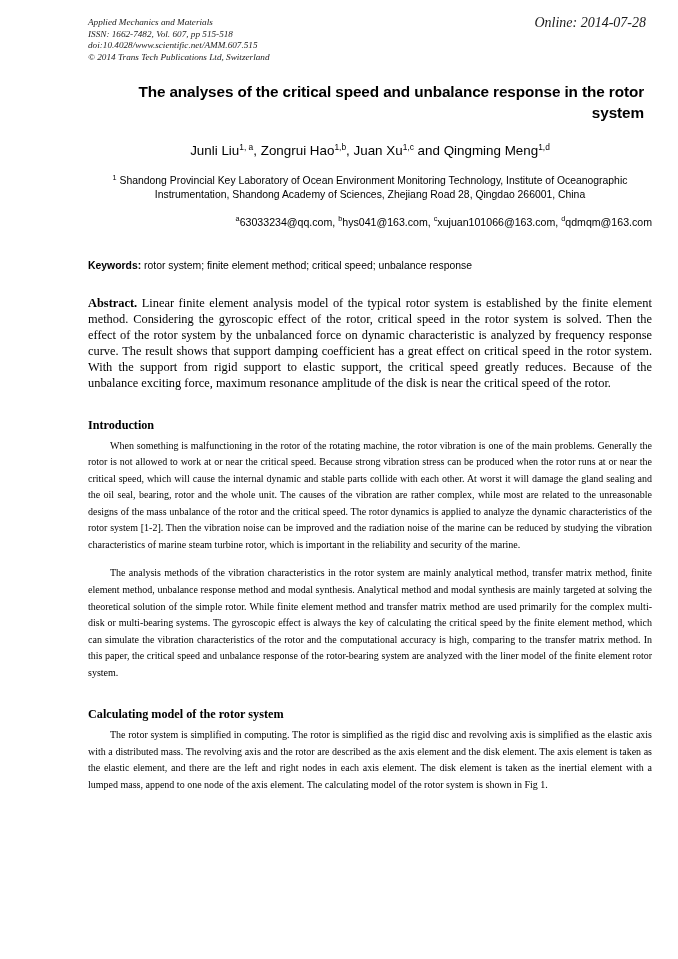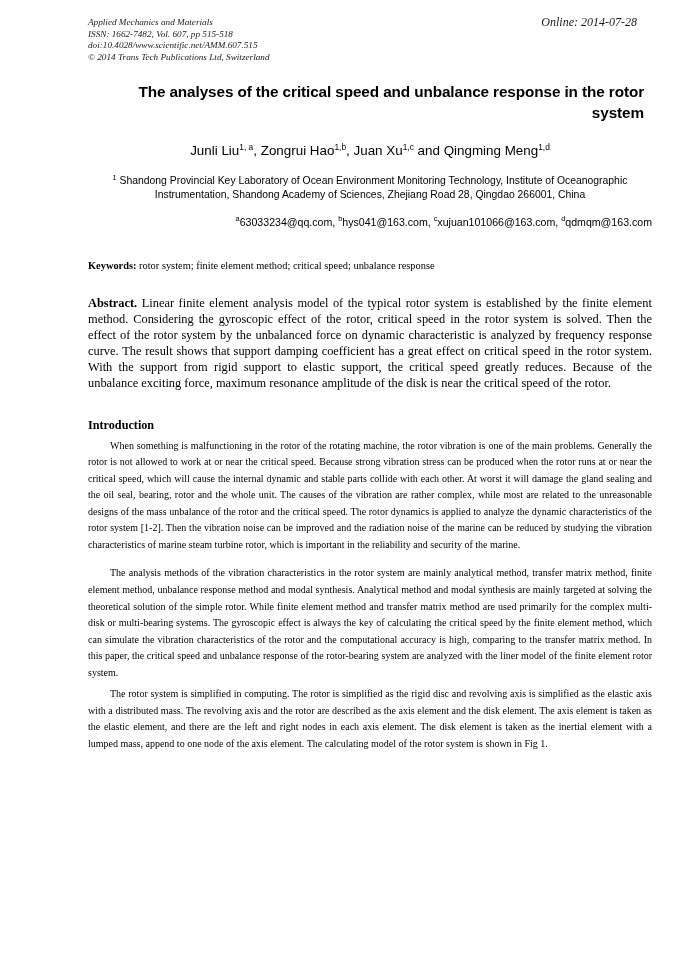--- a/index.html
+++ b/index.html
@@ -35,24 +35,24 @@
     line-height: 11.6px;
     color: #1a1a1a;
     position: relative;
     height: 50px;
   }
   .journal-header .hdr-line {
     white-space: nowrap;
   }
   .journal-header .online-date {
     position: absolute;
-    right: 15px;
+    right: 6px;
     top: 0;
     font-style: italic;
-    font-size: 12px;
+    font-size: 14px;
   }
 
   
   .paper-title {
     font-family: "Liberation Sans", sans-serif;
     font-weight: bold;
     font-size: 15.3px;
     line-height: 21px;
     text-align: right;
     margin: 14px 8px 0 8px;
@@ -96,21 +96,21 @@
     margin-top: 12px;
   }
   .emails sup {
     font-size: 7.3px;
     vertical-align: super;
     line-height: 0;
   }
 
   
   .keywords {
-    font-family: Liberation Serif, serif;
+    font-family: Liberation Sans, sans-serif;
     font-size: 10.4px;
     line-height: 14px;
     margin-top: 30px;
     text-align: left;
   }
   .keywords .kw-label {
     font-weight: bold;
   }
 
   
@@ -177,16 +177,17 @@
   </div>
 
   <div class="abstract">
     <span class="abs-label">Abstract.</span><span> Linear finite element analysis model of the typical rotor system is established by the finite element method. Considering the gyroscopic effect of the rotor, critical speed in the rotor system is solved. Then the effect of the rotor system by the unbalanced force on dynamic characteristic is analyzed by frequency response curve. The result shows that support damping coefficient has a great effect on critical speed in the rotor system. With the support from rigid support to elastic support, the critical speed greatly reduces. Because of the unbalance exciting force, maximum resonance amplitude of the disk is near the critical speed of the rotor.</span>
   </div>
 
   <div id="sections-container">
       <div class="section-heading heading-intro">Introduction</div>
       <p class="body-par after-heading" style="margin: 5px 0px 0px;">When something is malfunctioning in the rotor of the rotating machine, the rotor vibration is one of the main problems. Generally the rotor is not allowed to work at or near the critical speed. Because strong vibration stress can be produced when the rotor runs at or near the critical speed, which will cause the internal dynamic and stable parts collide with each other. At worst it will damage the gland sealing and the oil seal, bearing, rotor and the whole unit. The causes of the vibration are rather complex, while most are related to the unreasonable designs of the mass unbalance of the rotor and the critical speed. The rotor dynamics is applied to analyze the dynamic characteristics of the rotor system [1-2]. Then the vibration noise can be improved and the radiation noise of the marine can be reduced by studying the vibration characteristics of marine steam turbine rotor, which is important in the reliability and security of the marine.</p>
       <p class="body-par spaced" style="margin: 12px 0px 0px;">The analysis methods of the vibration characteristics in the rotor system are mainly analytical method, transfer matrix method, finite element method, unbalance response method and modal synthesis. Analytical method and modal synthesis are mainly targeted at solving the theoretical solution of the simple rotor. While finite element method and transfer matrix method are used primarily for the complex multi-disk or multi-bearing systems. The gyroscopic effect is always the key of calculating the critical speed by the finite element method, which can simulate the vibration characteristics of the rotor and the computational accuracy is high, comparing to the transfer matrix method. In this paper, the critical speed and unbalance response of the rotor-bearing system are analyzed with the liner model of the finite element rotor system.</p>
+      <div class="section-heading heading-calc">Calculating model of the rotor system</div>
       <p class="body-par after-heading" style="margin: 5px 0px 0px;">The rotor system is simplified in computing. The rotor is simplified as the rigid disc and revolving axis is simplified as the elastic axis with a distributed mass. The revolving axis and the rotor are described as the axis element and the disk element. The axis element is taken as the elastic element, and there are the left and right nodes in each axis element. The disk element is taken as the inertial element with a lumped mass, append to one node of the axis element. The calculating model of the rotor system is shown in Fig 1.</p>
     </div>
 
 </div>
 
 </body></html>

